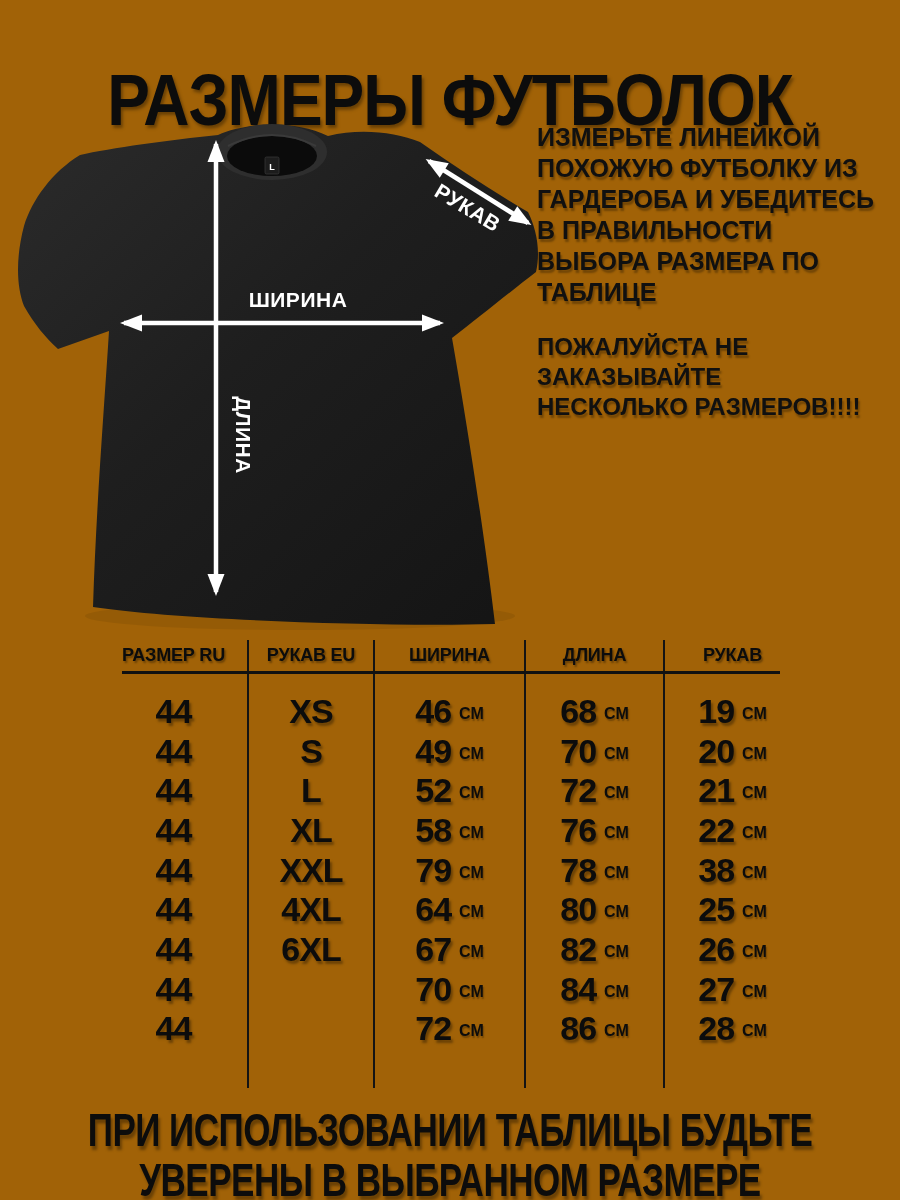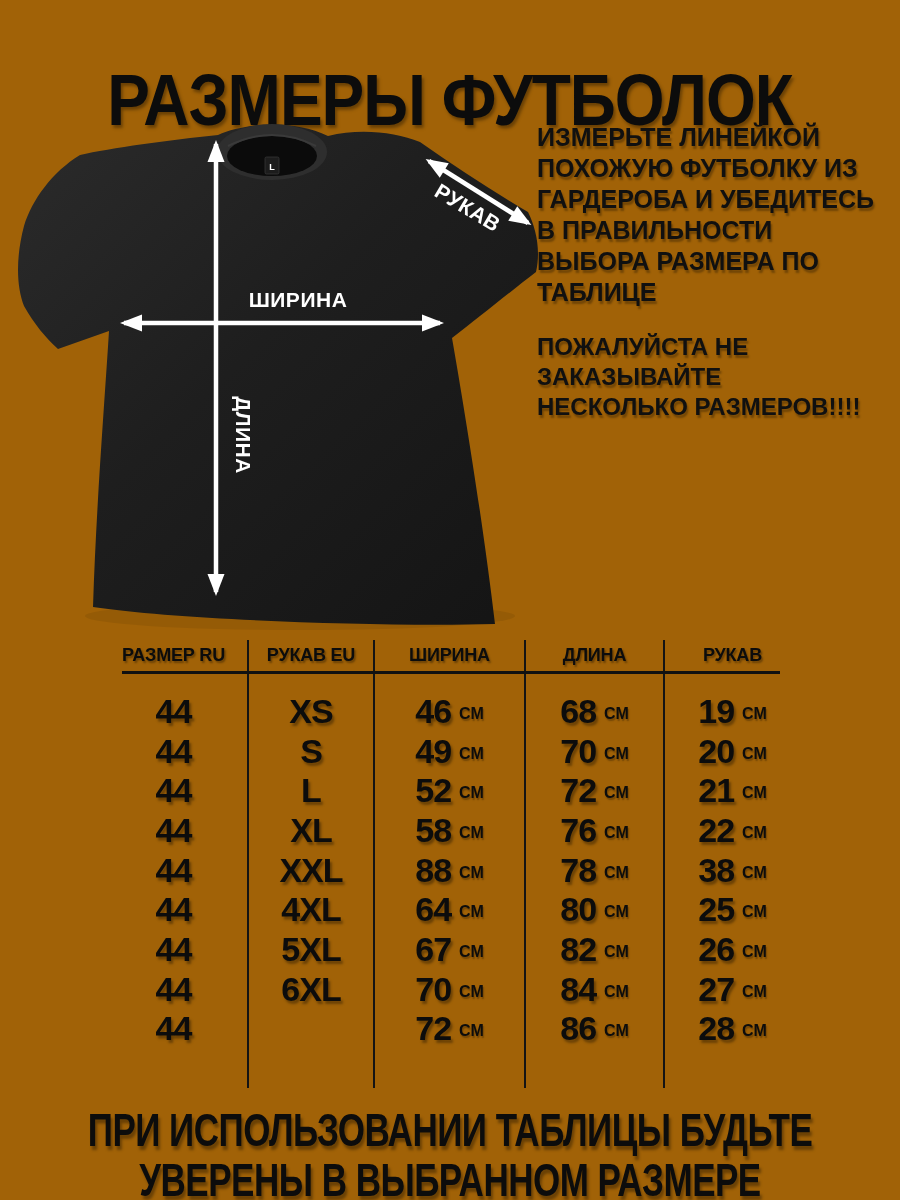--- a/index.html
+++ b/index.html
@@ -155,23 +155,20 @@
           <div class="cell">
             <span class="val">XL</span>
           </div>
           <div class="cell">
             <span class="val">XXL</span>
           </div>
           <div class="cell">
             <span class="val">4XL</span>
           </div>
           <div class="cell">
-            <span class="val">5XL</span>
-          </div>
-          <div class="cell">
             <span class="val">6XL</span>
           </div>
         </div>
     </div>
     <div class="col divided" style="width:151px">
       <div class="th">ШИРИНА</div>
       <div class="col-cells">
           <div class="cell">
             <span class="val">46</span>
             <span class="unit">СМ</span>
@@ -182,21 +179,21 @@
           </div>
           <div class="cell">
             <span class="val">52</span>
             <span class="unit">СМ</span>
           </div>
           <div class="cell">
             <span class="val">58</span>
             <span class="unit">СМ</span>
           </div>
           <div class="cell">
-            <span class="val">88</span>
+            <span class="val">79</span>
             <span class="unit">СМ</span>
           </div>
           <div class="cell">
             <span class="val">64</span>
             <span class="unit">СМ</span>
           </div>
           <div class="cell">
             <span class="val">67</span>
             <span class="unit">СМ</span>
           </div>

